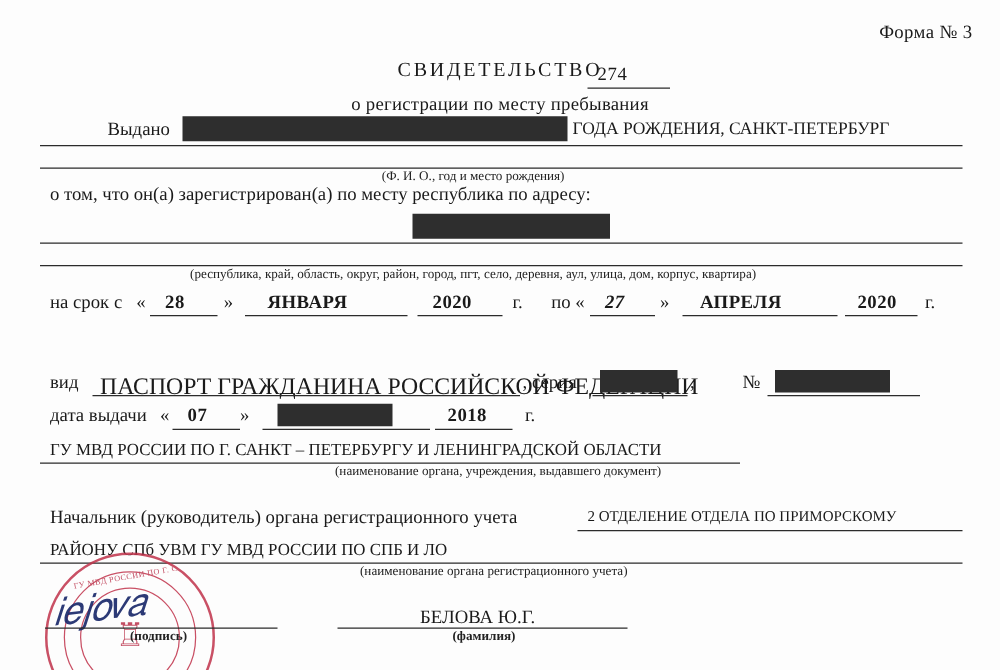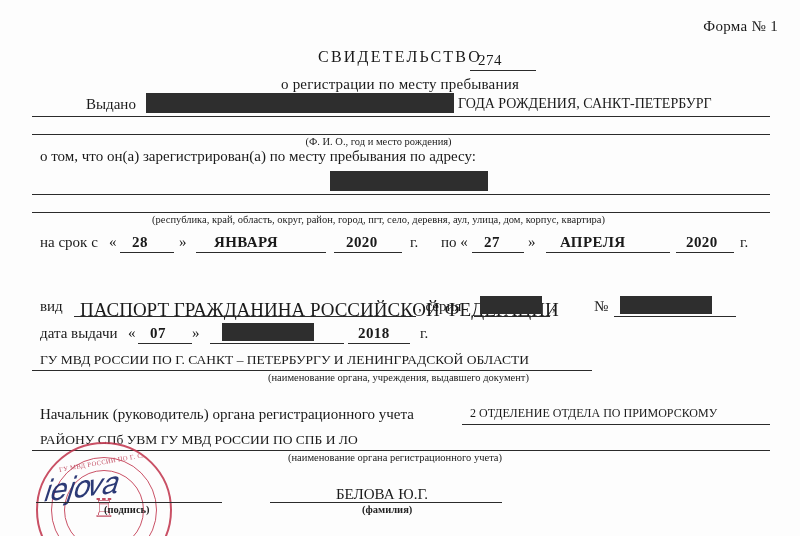--- a/index.html
+++ b/index.html
@@ -157,56 +157,56 @@
     font-size: 10.5px;
     color: #222;
     font-weight: bold;
   }
 </style>
 </head>
 <body>
 
 <div class="page">
 
-  <div class="form-no">Форма № 1</div>
+  <div class="form-no">Форма № 3</div>
 
   <div class="title">СВИДЕТЕЛЬСТВО</div>
   <div class="title-number">274</div>
   <div class="line" style="left:470px; top:70px; width:66px;"></div>
 
   <div class="subtitle">о регистрации по месту пребывания</div>
 
   <div class="txt" style="left:86px; top:96px;">Выдано</div>
   <div class="redact" style="left:146px; top:93px; width:308px; height:20px;"></div>
   <div class="txt" style="left:458px; top:96px; font-size:14px;">ГОДА РОЖДЕНИЯ, САНКТ-ПЕТЕРБУРГ</div>
   <div class="line" style="left:32px; top:116px; width:738px;"></div>
 
   <div class="line" style="left:32px; top:134px; width:738px;"></div>
   <div class="caption" style="top:136px;">(Ф. И. О., год и место рождения)</div>
 
-  <div class="txt" style="left:40px; top:148px;">о том, что он(а) зарегистрирован(а) по месту пребывания по адресу:</div>
+  <div class="txt" style="left:40px; top:148px;">о том, что он(а) зарегистрирован(а) по месту республика по адресу:</div>
 
   <div class="redact" style="left:330px; top:171px; width:158px; height:20px;"></div>
   <div class="line" style="left:32px; top:194px; width:738px;"></div>
 
   <div class="line" style="left:32px; top:212px; width:738px;"></div>
   <div class="caption" style="top:214px;">(республика, край, область, округ, район, город, пгт, село, деревня, аул, улица, дом, корпус, квартира)</div>
 
   <div class="txt" style="left:40px; top:234px;">на срок с</div>
   <div class="txt" style="left:109px; top:234px;">«</div>
   <div class="hand" style="left:132px; top:234px;">28</div>
   <div class="line" style="left:120px; top:252px; width:54px;"></div>
   <div class="txt" style="left:179px; top:234px;">»</div>
   <div class="hand" style="left:214px; top:234px;">ЯНВАРЯ</div>
   <div class="line" style="left:196px; top:252px; width:130px;"></div>
   <div class="hand" style="left:346px; top:234px;">2020</div>
   <div class="line" style="left:334px; top:252px; width:68px;"></div>
   <div class="txt" style="left:410px; top:234px;">г.</div>
   <div class="txt" style="left:441px; top:234px;">по «</div>
-  <div class="hand" style="left:484px; top:234px;">27</div>
+  <div class="hand" style="left:484px; top:234px;font-style:italic;">27</div>
   <div class="line" style="left:472px; top:252px; width:52px;"></div>
   <div class="txt" style="left:528px; top:234px;">»</div>
   <div class="hand" style="left:560px; top:234px;">АПРЕЛЯ</div>
   <div class="line" style="left:546px; top:252px; width:124px;"></div>
   <div class="hand" style="left:686px; top:234px;">2020</div>
   <div class="line" style="left:676px; top:252px; width:58px;"></div>
   <div class="txt" style="left:740px; top:234px;">г.</div>
 
 
   <div class="txt" style="left:40px; top:298px;">вид</div>

